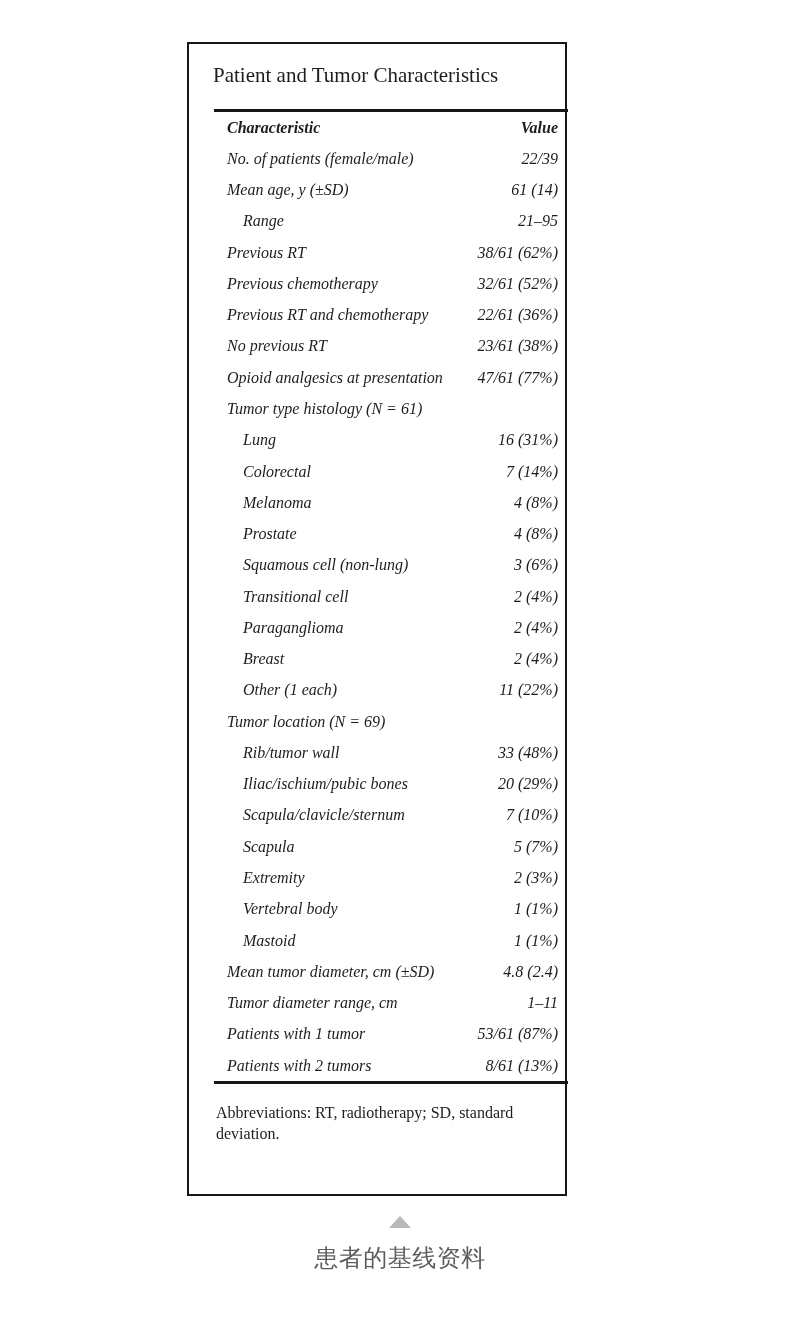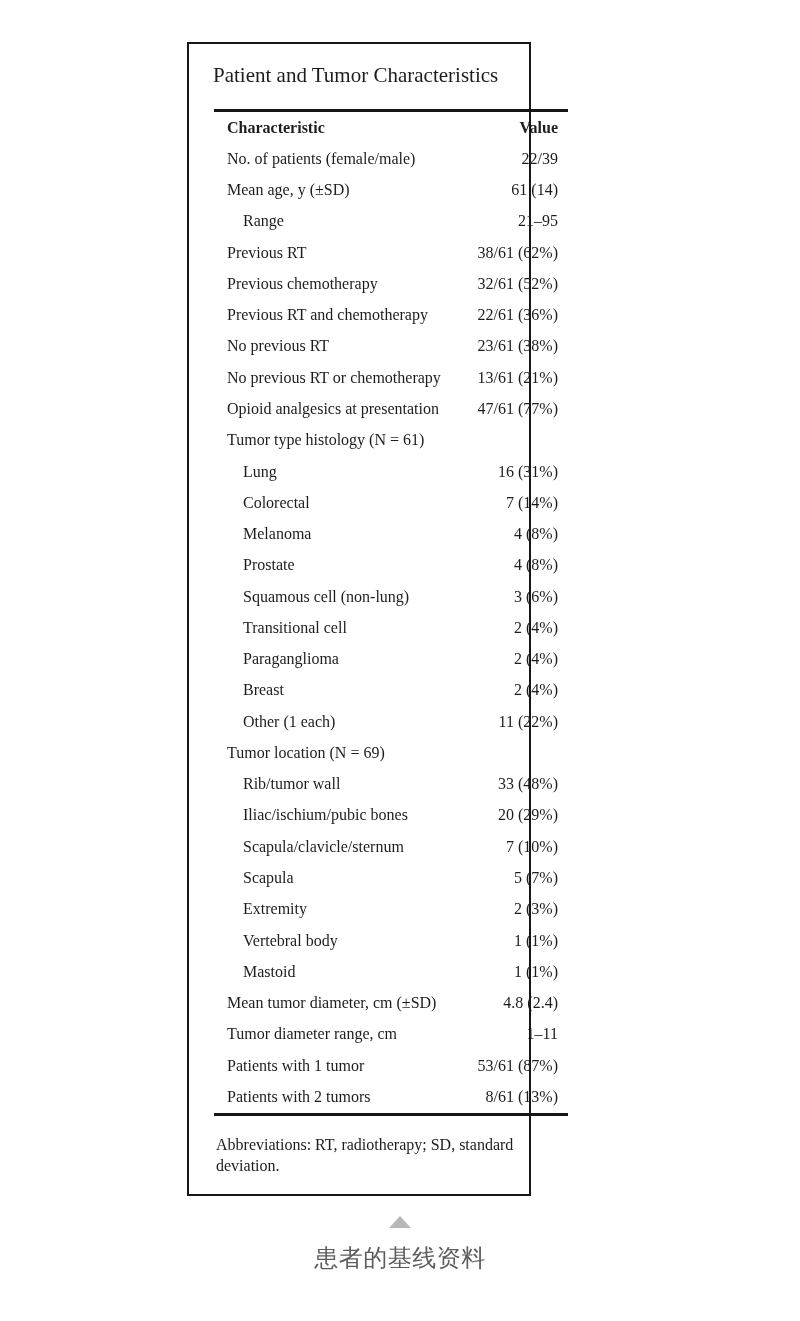--- a/index.html
+++ b/index.html
@@ -10,21 +10,21 @@
     height: 1321px;
     background: #ffffff;
     font-family: "Liberation Serif", "DejaVu Serif", serif;
     color: #1d1d1d;
     overflow: hidden;
   }
   .table-card {
     position: absolute;
     left: 187px;
     top: 42px;
-    width: 344px;
+    width: 380px;
     height: 1154px;
     border: 2px solid #161616;
     background: #ffffff;
   }
   .table-title {
     margin: 18px 0 0 24px;
     font-size: 21px;
     line-height: 27px;
     color: #1d1d1d;
   }
@@ -38,20 +38,21 @@
   }
   .trow {
     display: flex;
     justify-content: space-between;
     align-items: center;
     height: 31.27px;
     padding-left: 13px;
     padding-right: 10px;
     font-size: 16px;
     line-height: 18px;
+    font-style: italic;
   }
   .trow.thead { font-weight: bold; }
   .trow.indent { padding-left: 29px; }
   .tlabel { white-space: nowrap; text-align: left; }
   .tvalue { white-space: nowrap; text-align: right; }
   .footnote {
     margin: 18px 0 0 27px;
     font-size: 16px;
     line-height: 21px;
     color: #1d1d1d;
@@ -124,24 +125,20 @@
   <div class="trow">
     <span class="tlabel">Previous RT and chemotherapy</span>
     <span class="tvalue">22/61 (36%)</span>
   </div>
 
   <div class="trow">
     <span class="tlabel">No previous RT</span>
     <span class="tvalue">23/61 (38%)</span>
   </div>
 
-  <div class="trow">
-    <span class="tlabel">No previous RT or chemotherapy</span>
-    <span class="tvalue">13/61 (21%)</span>
-  </div>
 
   <div class="trow">
     <span class="tlabel">Opioid analgesics at presentation</span>
     <span class="tvalue">47/61 (77%)</span>
   </div>
 
   <div class="trow">
     <span class="tlabel">Tumor type histology (N = 61)</span>
     <span class="tvalue"></span>
   </div>

